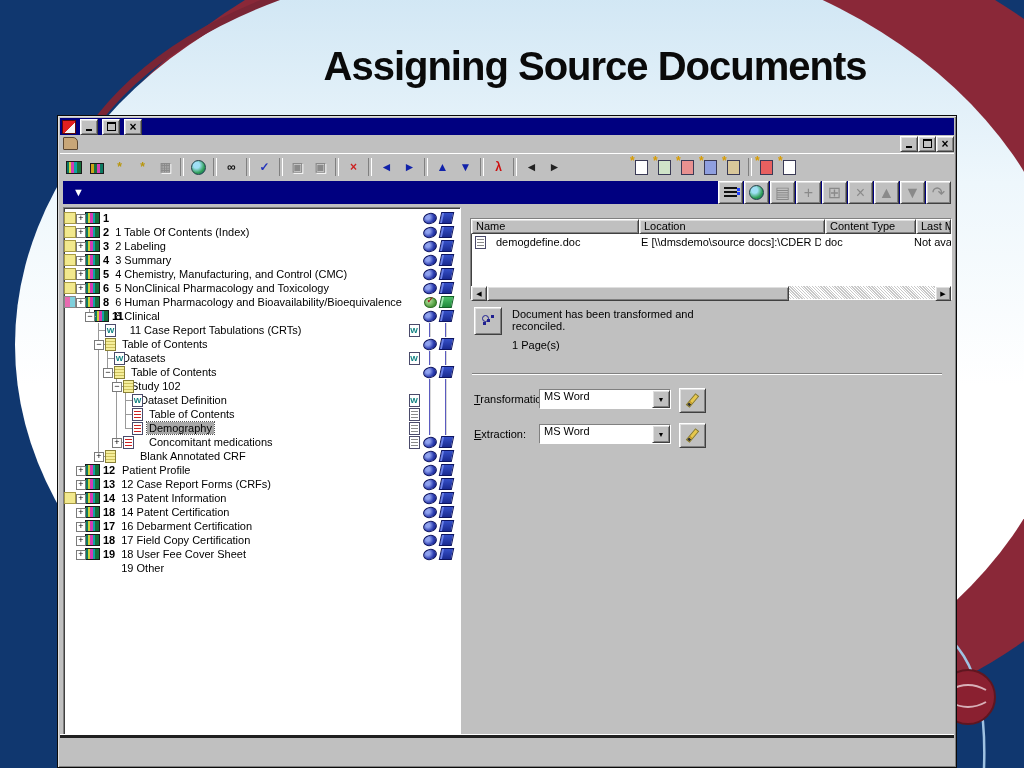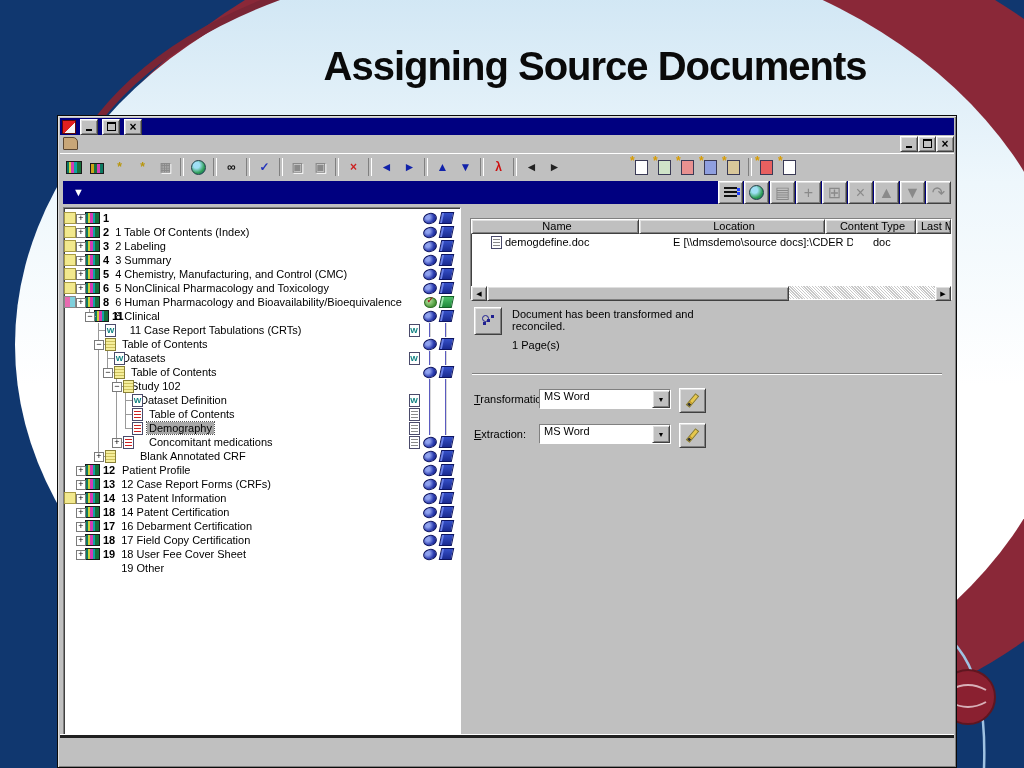--- a/index.html
+++ b/index.html
@@ -98,24 +98,24 @@
   .tlabel{padding:0 2px;margin-top:28px;}
   .tlabel.sel{background:#a8a8a8;outline:1px dotted #555;}
   .tspacer{flex:1;}
   .rcol{width:16px;height:14px;position:relative;flex:none;display:flex;align-items:center;justify-content:center;}
   .rline::before{content:"";position:absolute;left:7px;top:0;bottom:0;width:1px;background:#5b5bc0;
     box-shadow:1px 0 0 #d8d8d8;}
   .rpad{width:6px;flex:none;}
   
   .rpanel{position:absolute;left:409px;top:91px;width:486px;height:528px;background:#c0c0c0;}
   .list{position:absolute;left:3px;top:11px;width:480px;height:80px;background:#fff;}
-  .lheader{display:flex;height:15px;background:#701a75;text-align:center;}
+  .lheader{display:flex;height:15px;background:#701a75;}
   .lh{padding:0 0 0 4px;font-size:11px;line-height:13px;overflow:hidden;white-space:nowrap;flex:none;}
   .lrow{display:flex;height:16px;font-size:11px;align-items:center;white-space:nowrap;}
-  .lc{padding-left:20px;overflow:hidden;flex:none;display:flex;align-items:center;gap:3px;}
+  .lc{padding-left:4px;overflow:hidden;flex:none;display:flex;align-items:center;gap:10px;}
   .hscroll{position:absolute;left:0;right:0;bottom:0;height:13px;display:flex;}
   .sb-btn{width:14px;height:13px;display:flex;align-items:center;justify-content:center;
     font-size:7px;color:#000;flex:none;}
   .sb-thumb{width:300px;height:13px;flex:none;}
   .sb-track{flex:1;background:repeating-linear-gradient(45deg,#fff 0 1px,#c8c8c8 1px 2px);}
   .trans-btn{position:absolute;left:7px;top:100px;width:26px;height:26px;display:flex;
     align-items:center;justify-content:center;}
   .ic-transform{width:14px;height:14px;position:relative;}
   .ic-transform::before{content:"";position:absolute;width:3px;height:3px;background:#202090;
     left:2px;top:8px;box-shadow:4px -3px 0 #202090,8px -7px 0 #202090;}

